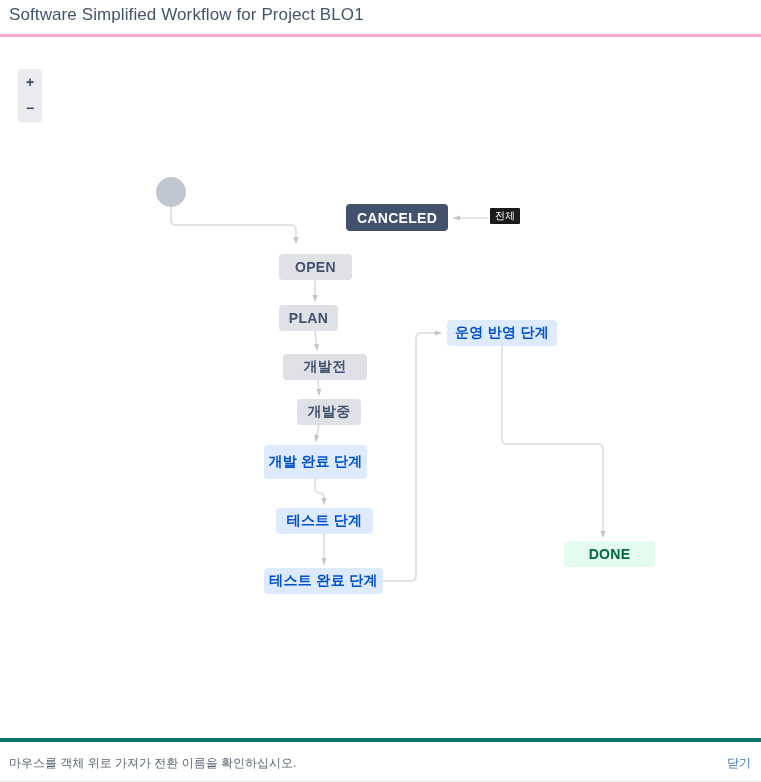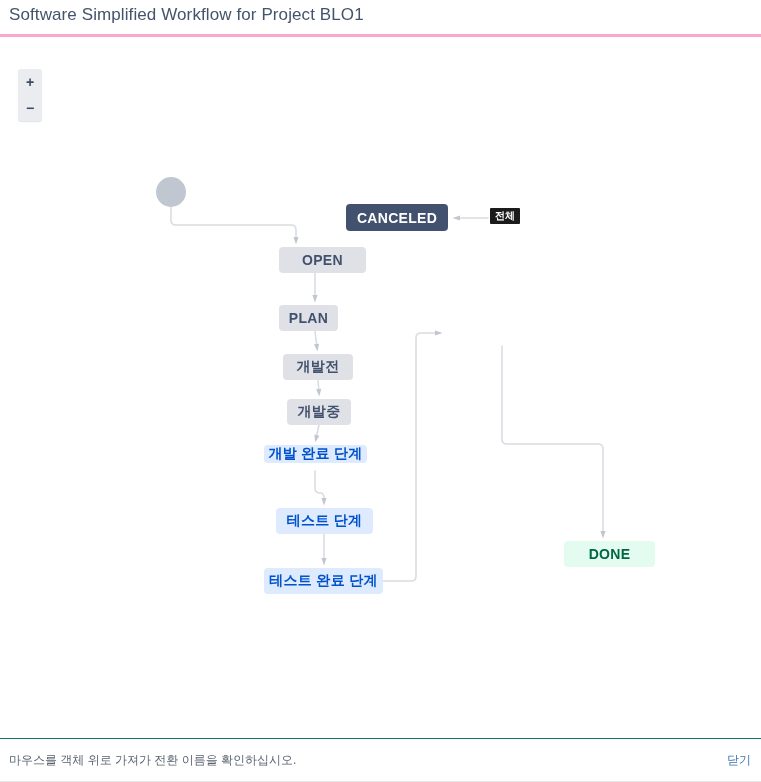--- a/index.html
+++ b/index.html
@@ -126,36 +126,36 @@
     background: #c1c7d0;
     cursor: pointer;
   }
 
   
   .transition-label {
     position: absolute;
     background: #1b1b1b;
     color: #ffffff;
     font-size: 10px;
-    font-weight: 700;
+    font-weight: 400;
     padding: 2px 5px 3px 5px;
     border-radius: 1px;
     line-height: 11px;
     white-space: nowrap;
     cursor: pointer;
   }
 
   
   .footer {
     position: absolute;
     left: 0;
     top: 738px;
     width: 761px;
     height: 44px;
-    border-top: 1px solid #0f766e;
+    border-top: 4px solid #0f766e;
     box-sizing: border-box;
     background: #fff;
   }
   .footer-hint {
     position: absolute;
     left: 9px;
     top: 13px;
     font-size: 12px;
     color: #5a6472;
     white-space: nowrap;
@@ -223,48 +223,51 @@
       <path d="M502,308 L502,401 Q502,406 507,406 L598,406 Q603,406 603,411 L603,497" marker-end="url(#arrow)"></path>
     </g>
   </svg>
 
   <div class="start-node" style="left:156px; top:139px;"></div>
 
   <div class="node status-dark" style="left:346px; top:166px; width:102px; height:27px;">
     <span>CANCELED</span>
   </div>
 
-  <div class="node status-grey" style="left:279px; top:209px; width:87px; height:26px;align-items:center;">
+  <div class="node status-grey" style="left:279px; top:216px; width:73px; height:26px;align-items:center;">
     <span>OPEN</span>
   </div>
 
   <div class="node status-grey" style="left:279px; top:267px; width:59px; height:26px;">
     <span>PLAN</span>
   </div>
 
-  <div class="node status-grey" style="left:283px; top:316px; width:70px; height:26px;">
+  <div class="node status-grey" style="left:283px; top:316px; width:84px; height:26px;">
     <span>개발전</span>
   </div>
 
-  <div class="node status-grey" style="left:287px; top:361px; width:64px; height:26px;">
+  <div class="node status-grey" style="left:297px; top:361px; width:64px; height:26px;">
     <span>개발중</span>
   </div>
 
-  <div class="node status-blue" style="left:264px; top:407px; width:103px; height:18px;">
+  <div class="node status-blue" style="left:264px; top:407px; width:103px; height:34px;">
     <span>개발 완료 단계</span>
   </div>
 
   <div class="node status-blue" style="left:276px; top:470px; width:97px; height:26px;">
     <span>테스트 단계</span>
   </div>
 
   <div class="node status-blue" style="left:264px; top:530px; width:119px; height:26px;">
     <span>테스트 완료 단계</span>
   </div>
 
+  <div class="node status-blue" style="left:447px; top:282px; width:110px; height:26px;">
+    <span>운영 반영 단계</span>
+  </div>
 
   <div class="node status-green" style="left:564px; top:503px; width:91px; height:26px;">
     <span>DONE</span>
   </div>
 
   <div class="transition-label" style="left:490px; top:170px;">전체</div>
 
 </div>
 
 <div class="footer">

